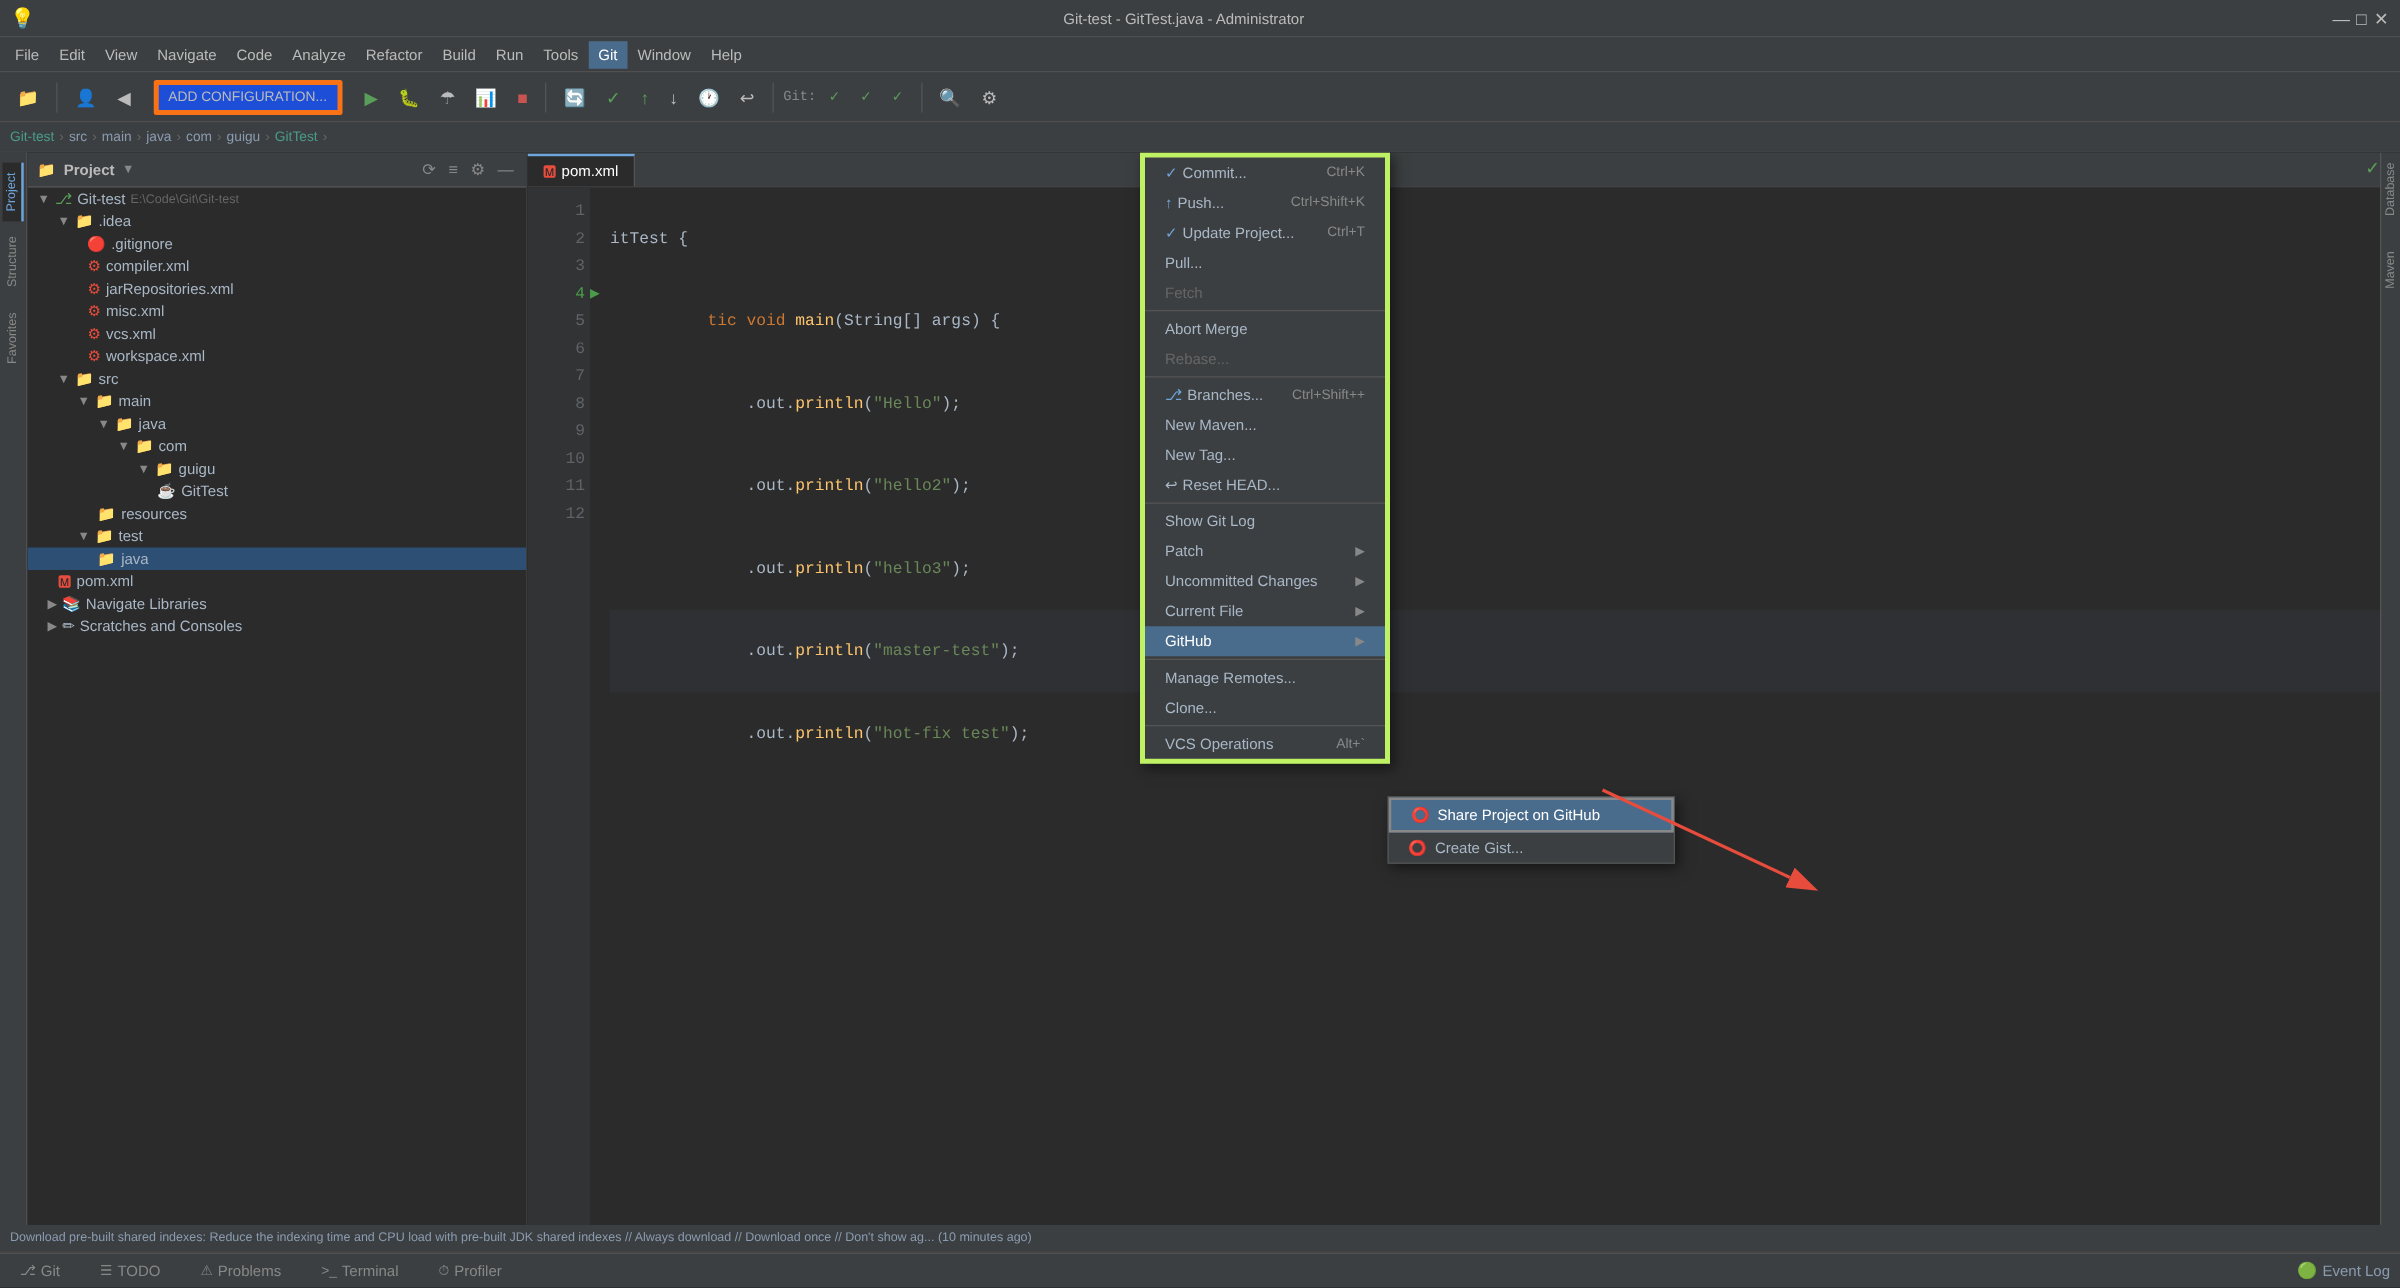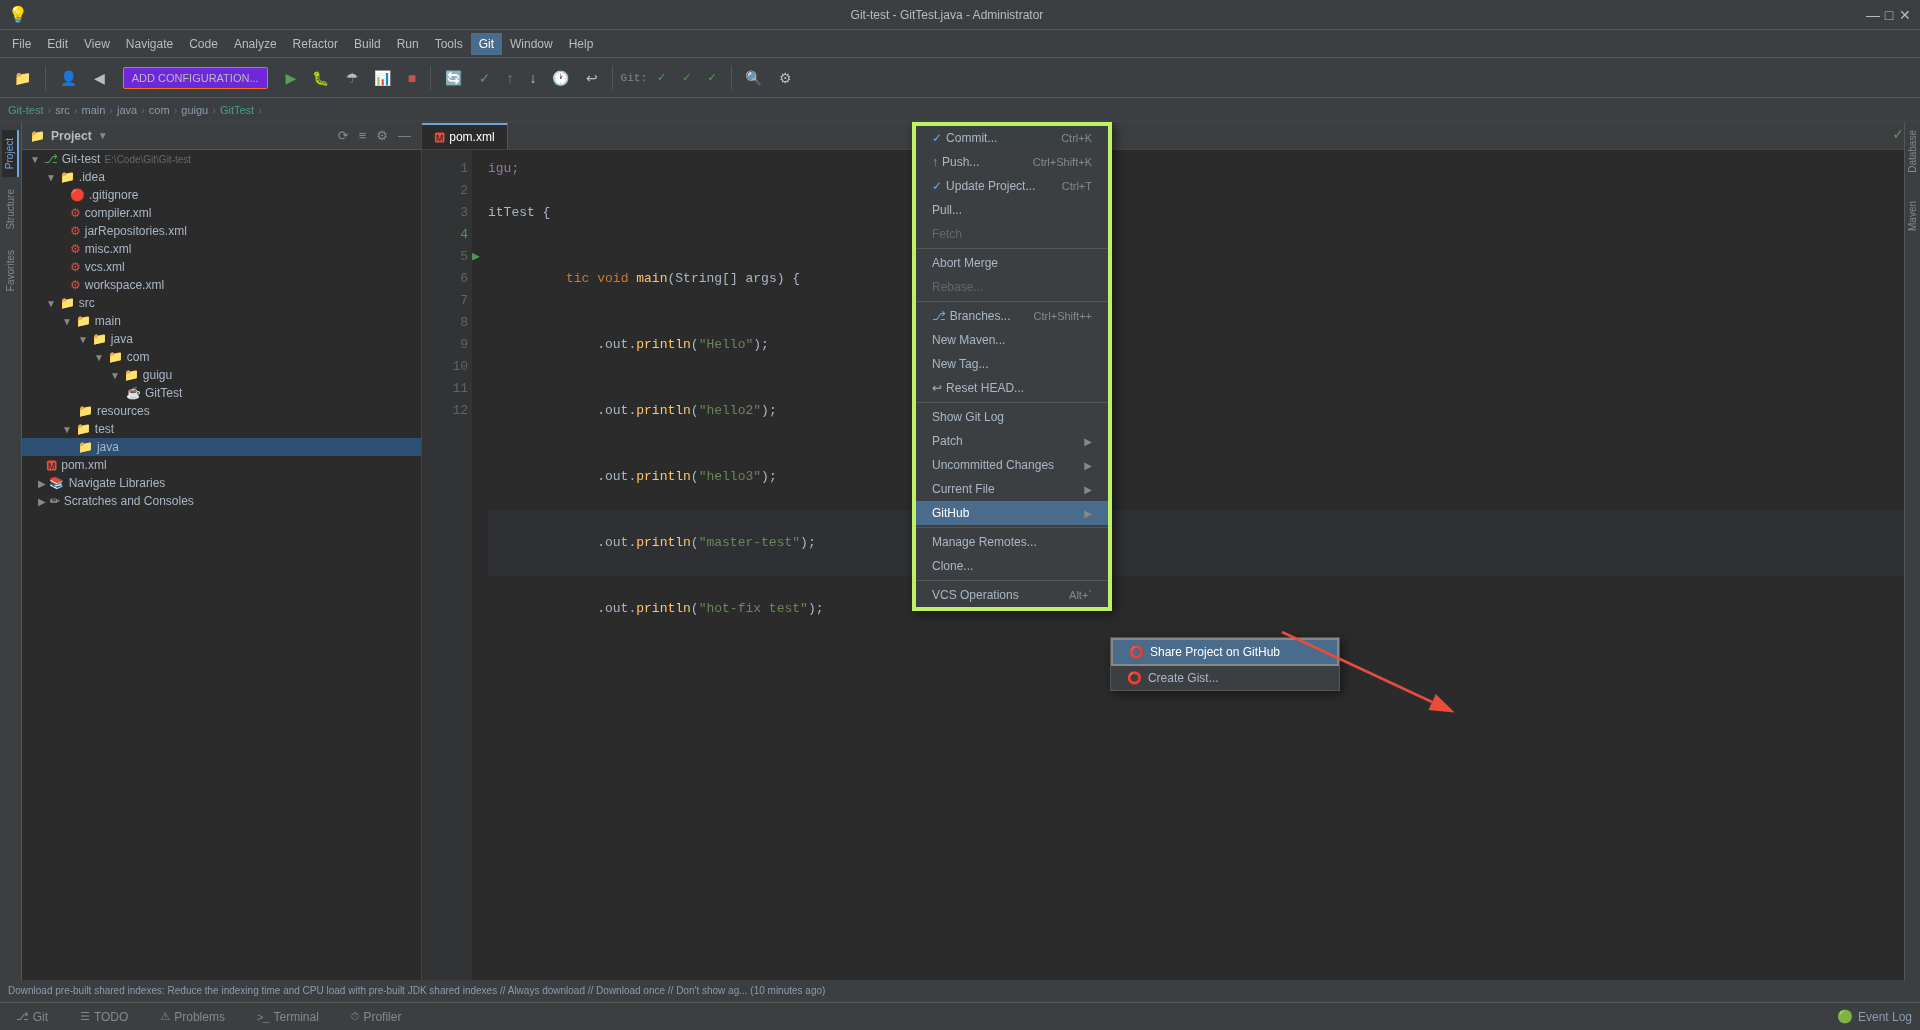--- a/index.html
+++ b/index.html
@@ -232,22 +232,22 @@
       border: none;
       color: #bbb;
       cursor: pointer;
       font-size: 14px;
       display: flex;
       align-items: center;
     }
     .toolbar-separator { width: 1px; height: 24px; background: #555; margin: 0 4px; }
     .toolbar-btn-text {
       padding: 4px 8px;
-      background: #6d28d9;
-      border: 1px solid #f97316;
+      background: #1d4ed8;
+      border: 4px solid #f97316;
       color: #bbb;
       font-size: 11px;
       cursor: pointer;
       border-radius: 2px;
     }
 
     .info-bar {
       height: 22px;
       background: #3c3f41;
       display: flex;
@@ -480,21 +480,20 @@
         <div>5</div>
         <div>6</div>
         <div>7</div>
         <div>8</div>
         <div>9</div>
         <div>10</div>
         <div>11</div>
         <div>12</div>
       </div>
       <div class="code-content">
-        <div class="code-line"><span style="color:#9876aa;">igu;</span></div>
         <div class="code-line">&nbsp;</div>
         <div class="code-line"><span style="color:#a9b7c6;">itTest {</span></div>
         <div class="code-line" style="position:relative;">
           <span style="color:#4a9c4a; position:absolute; left:-16px;">▶</span>
           <span style="color:#cc7832;">tic</span><span style="color:#a9b7c6;"> </span><span style="color:#cc7832;">void</span><span style="color:#a9b7c6;"> </span><span style="color:#ffc66d;">main</span><span style="color:#a9b7c6;">(String[] args) {</span>
         </div>
         <div class="code-line">
           <span style="color:#a9b7c6;">    .out.</span><span style="color:#ffc66d;">println</span><span style="color:#a9b7c6;">(</span><span style="color:#6a8759;">"Hello"</span><span style="color:#a9b7c6;">);</span>
         </div>
         <div class="code-line">

